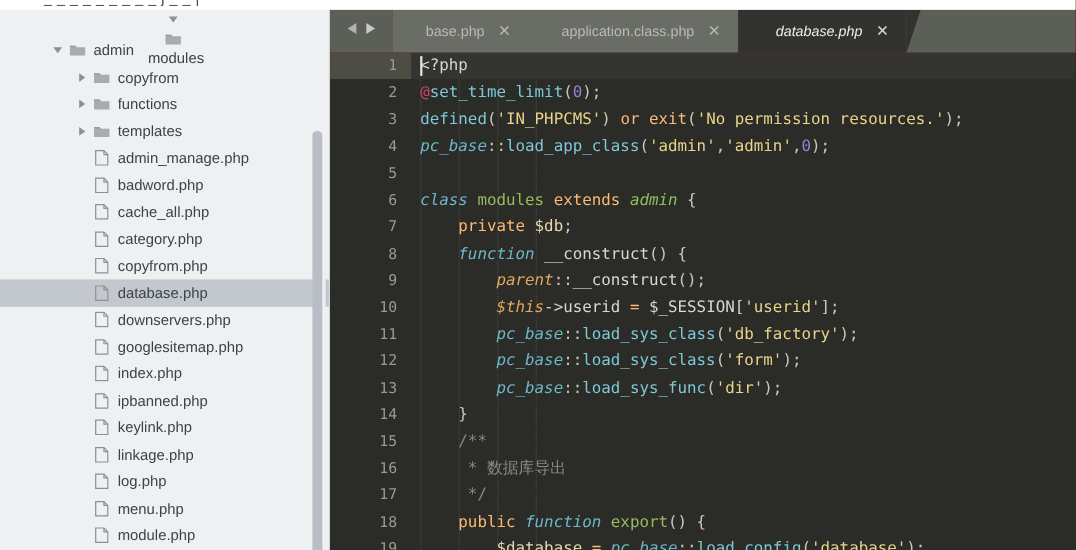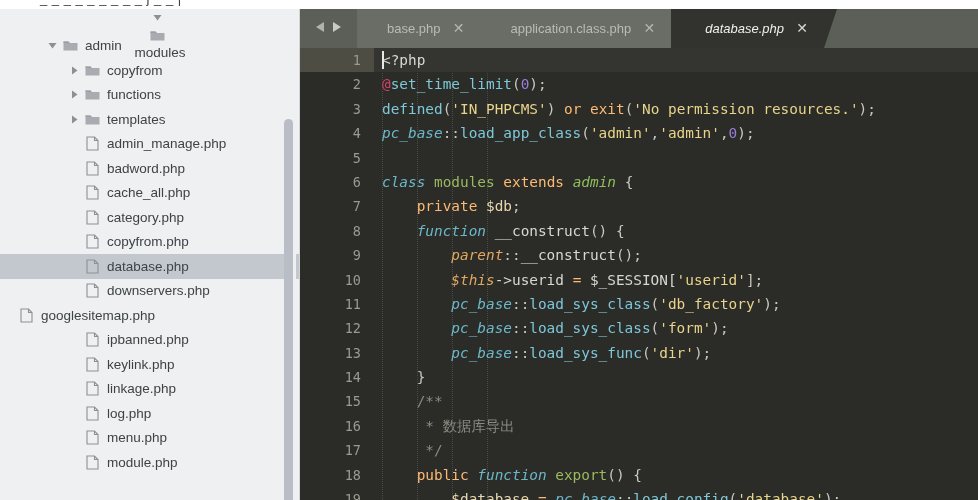--- a/index.html
+++ b/index.html
@@ -282,29 +282,39 @@
         <div class="tree-row" style="padding-left: 66px;">
           <span class="arrow"></span>
           <span class="ficon">
             <svg width="13" height="15" viewBox="0 0 13 15">
               <path d="M1 1 L8.5 1 L12 4.5 L12 14 L1 14 Z" fill="none" stroke="#8d9196" stroke-width="1.1"></path>
               <path d="M8.5 1 L8.5 4.5 L12 4.5" fill="none" stroke="#8d9196" stroke-width="1.1"></path>
             </svg>
           </span>
           <span class="tlabel">downservers.php</span>
         </div>
-        <div class="tree-row" style="">
+        <div class="tree-row" style="padding-left: 66px;">
           <span class="arrow"></span>
           <span class="ficon">
             <svg width="13" height="15" viewBox="0 0 13 15">
               <path d="M1 1 L8.5 1 L12 4.5 L12 14 L1 14 Z" fill="none" stroke="#8d9196" stroke-width="1.1"></path>
               <path d="M8.5 1 L8.5 4.5 L12 4.5" fill="none" stroke="#8d9196" stroke-width="1.1"></path>
             </svg>
           </span>
           <span class="tlabel">googlesitemap.php</span>
+        </div>
+        <div class="tree-row" style="padding-left: 66px;">
+          <span class="arrow"></span>
+          <span class="ficon">
+            <svg width="13" height="15" viewBox="0 0 13 15">
+              <path d="M1 1 L8.5 1 L12 4.5 L12 14 L1 14 Z" fill="none" stroke="#8d9196" stroke-width="1.1"></path>
+              <path d="M8.5 1 L8.5 4.5 L12 4.5" fill="none" stroke="#8d9196" stroke-width="1.1"></path>
+            </svg>
+          </span>
+          <span class="tlabel">index.php</span>
         </div>
         <div class="tree-row" style="padding-left: 66px;">
           <span class="arrow"></span>
           <span class="ficon">
             <svg width="13" height="15" viewBox="0 0 13 15">
               <path d="M1 1 L8.5 1 L12 4.5 L12 14 L1 14 Z" fill="none" stroke="#8d9196" stroke-width="1.1"></path>
               <path d="M8.5 1 L8.5 4.5 L12 4.5" fill="none" stroke="#8d9196" stroke-width="1.1"></path>
             </svg>
           </span>
           <span class="tlabel">ipbanned.php</span>

